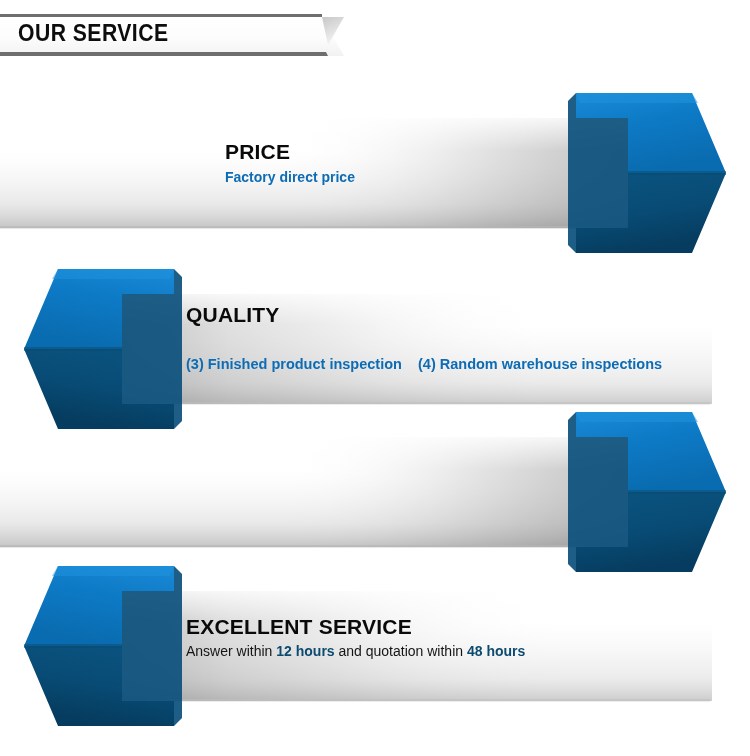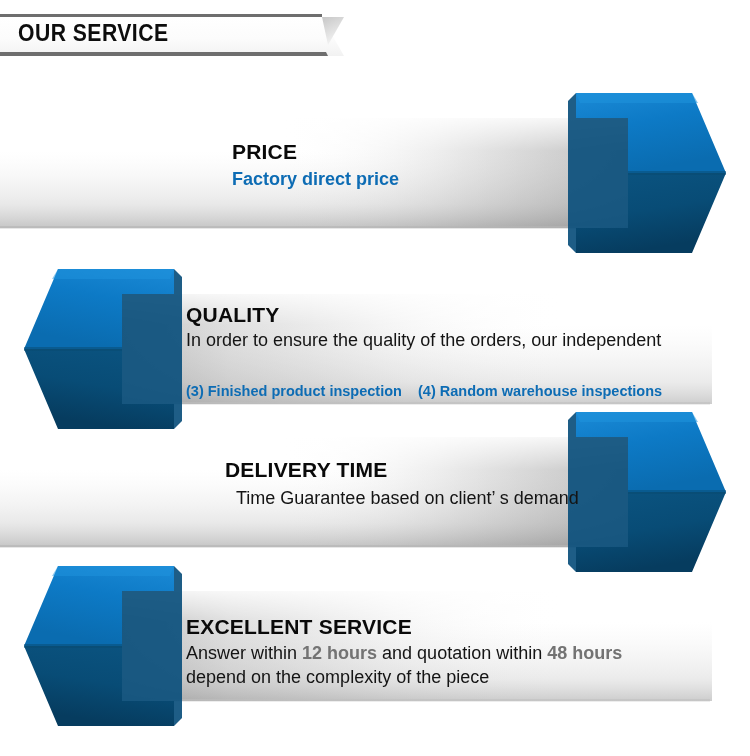--- a/index.html
+++ b/index.html
@@ -62,31 +62,31 @@
   }
   .row-title {
     font-size: 21px;
     font-weight: bold;
     color: #0a0a0a;
     letter-spacing: 0.2px;
     line-height: 1.1;
     white-space: nowrap;
   }
   .row-sub {
-    font-size: 18px;
+    font-size: 14px;
     color: #141414;
     line-height: 1.32;
     white-space: nowrap;
   }
   .row-sub.blue {
     color: #0d6cb4;
     font-weight: bold;
   }
   .row-sub .hl {
-    color: #737373;
+    color: #0c4a6e;
     font-weight: bold;
   }
   .blue-list {
     font-size: 14.5px;
     color: #0d6cb4;
     font-weight: bold;
     line-height: 1.38;
     white-space: pre;
     margin-top: 28px;
   }
@@ -161,21 +161,21 @@
 
       <polygon points="576,8 692,8 698,18 580,18" fill="#1f93dd" opacity="0.55"></polygon>
 
       <polygon points="628,88 726,88 692,168 576,168 576,143 628,143" fill="url(#headBotR1)"></polygon>
 
       <polygon points="576,8 576,33 628,33 628,88 628,143 576,143 576,168 568,160 568,16" fill="#0b4f7c" opacity="0.92"></polygon>
 
       <polygon points="628,86 726,86 726,90 628,90" fill="#08496f" opacity="0.5"></polygon>
     </svg>
 
-    <div class="row-text" style="left:232px; top:55px;">
+    <div class="row-text" style="left:225px; top:55px;">
       <div class="row-title">PRICE</div>
       <div class="row-sub blue" style="margin-top:5px;">Factory direct price</div>
     </div>
   </div>
 
   <div class="row" id="row-quality" style="top:261px; height:180px;padding-left:36px;">
     <svg class="row-svg" width="750" height="180" viewBox="0 0 750 180">
       <defs>
         <linearGradient id="bodyL2" x1="0" y1="0" x2="1" y2="0">
           <stop offset="0%" stop-color="#bdbdbd"></stop>
@@ -210,21 +210,20 @@
       <polygon points="174,8 58,8 52,18 170,18" fill="#1f93dd" opacity="0.5"></polygon>
 
       <polygon points="122,88 24,88 58,168 174,168 174,143 122,143" fill="url(#headBotL2)"></polygon>
 
       <polygon points="174,8 174,33 122,33 122,88 122,143 174,143 174,168 182,160 182,16" fill="#0b4f7c" opacity="0.92"></polygon>
       <polygon points="122,86 24,86 24,90 122,90" fill="#08496f" opacity="0.5"></polygon>
     </svg>
 
     <div class="row-text" style="left:186px; top:42px;">
       <div class="row-title">QUALITY</div>
-      <div class="row-sub" style="margin-top:3px;">In order to ensure the quality of the orders, our independent</div>
       <div class="blue-list">(3) Finished product inspection    (4) Random warehouse inspections</div>
     </div>
   </div>
 
   <div class="row" id="row-delivery" style="top:404px; height:180px;">
     <svg class="row-svg" width="750" height="180" viewBox="0 0 750 180">
       <defs>
         <linearGradient id="bodyR3" x1="0" y1="0" x2="1" y2="0">
           <stop offset="0%" stop-color="#ffffff" stop-opacity="0"></stop>
           <stop offset="45%" stop-color="#ffffff" stop-opacity="0"></stop>
@@ -253,24 +252,20 @@
       <rect x="0" y="33" width="628" height="110" fill="url(#bodyShadeR3)"></rect>
       <rect x="0" y="141" width="600" height="2.5" fill="#b5b5b5" opacity="0.65"></rect>
 
       <polygon points="576,8 692,8 726,88 628,88 628,33 576,33" fill="url(#headTopR3)"></polygon>
       <polygon points="576,8 692,8 698,18 580,18" fill="#1f93dd" opacity="0.55"></polygon>
       <polygon points="628,88 726,88 692,168 576,168 576,143 628,143" fill="url(#headBotR3)"></polygon>
       <polygon points="576,8 576,33 628,33 628,88 628,143 576,143 576,168 568,160 568,16" fill="#0b4f7c" opacity="0.92"></polygon>
       <polygon points="628,86 726,86 726,90 628,90" fill="#08496f" opacity="0.5"></polygon>
     </svg>
 
-    <div class="row-text" style="left:225px; top:54px;">
-      <div class="row-title">DELIVERY TIME</div>
-      <div class="row-sub" style="margin-top:6px; margin-left:11px;">Time Guarantee based on client’ s demand</div>
-    </div>
   </div>
 
   <div class="row" id="row-service" style="top:558px; height:185px;">
     <svg class="row-svg" width="750" height="185" viewBox="0 0 750 185">
       <defs>
         <linearGradient id="bodyL4" x1="0" y1="0" x2="1" y2="0">
           <stop offset="0%" stop-color="#bdbdbd"></stop>
           <stop offset="18%" stop-color="#dcdcdc"></stop>
           <stop offset="45%" stop-color="#f4f4f4"></stop>
           <stop offset="75%" stop-color="#ffffff" stop-opacity="0"></stop>
@@ -303,17 +298,16 @@
       <polygon points="122,88 24,88 58,168 174,168 174,143 122,143" fill="url(#headBotL4)"></polygon>
       <polygon points="174,8 174,33 122,33 122,88 122,143 174,143 174,168 182,160 182,16" fill="#0b4f7c" opacity="0.92"></polygon>
       <polygon points="122,86 24,86 24,90 122,90" fill="#08496f" opacity="0.5"></polygon>
     </svg>
 
     <div class="row-text" style="left:186px; top:57px;">
       <div class="row-title">EXCELLENT SERVICE</div>
       <div class="row-sub" style="margin-top:4px;">
         <span>Answer within </span><span class="hl">12 hours</span><span> and quotation within </span><span class="hl">48 hours</span>
       </div>
-      <div class="row-sub">depend on the complexity of the piece</div>
     </div>
   </div>
 
 </div>
 
 </body></html>

